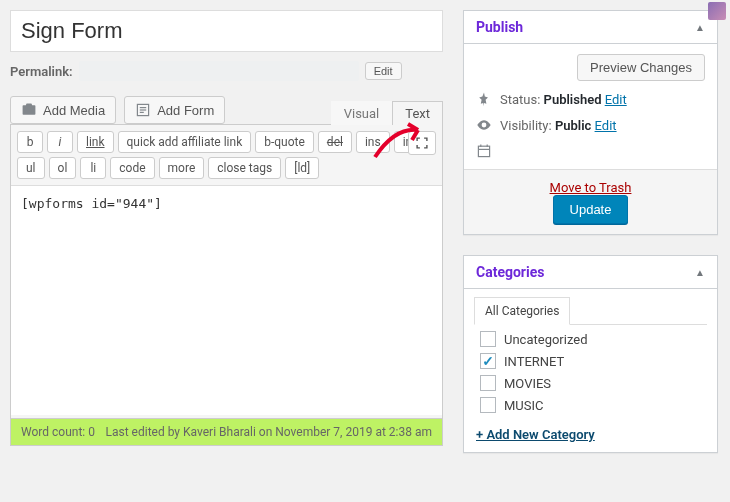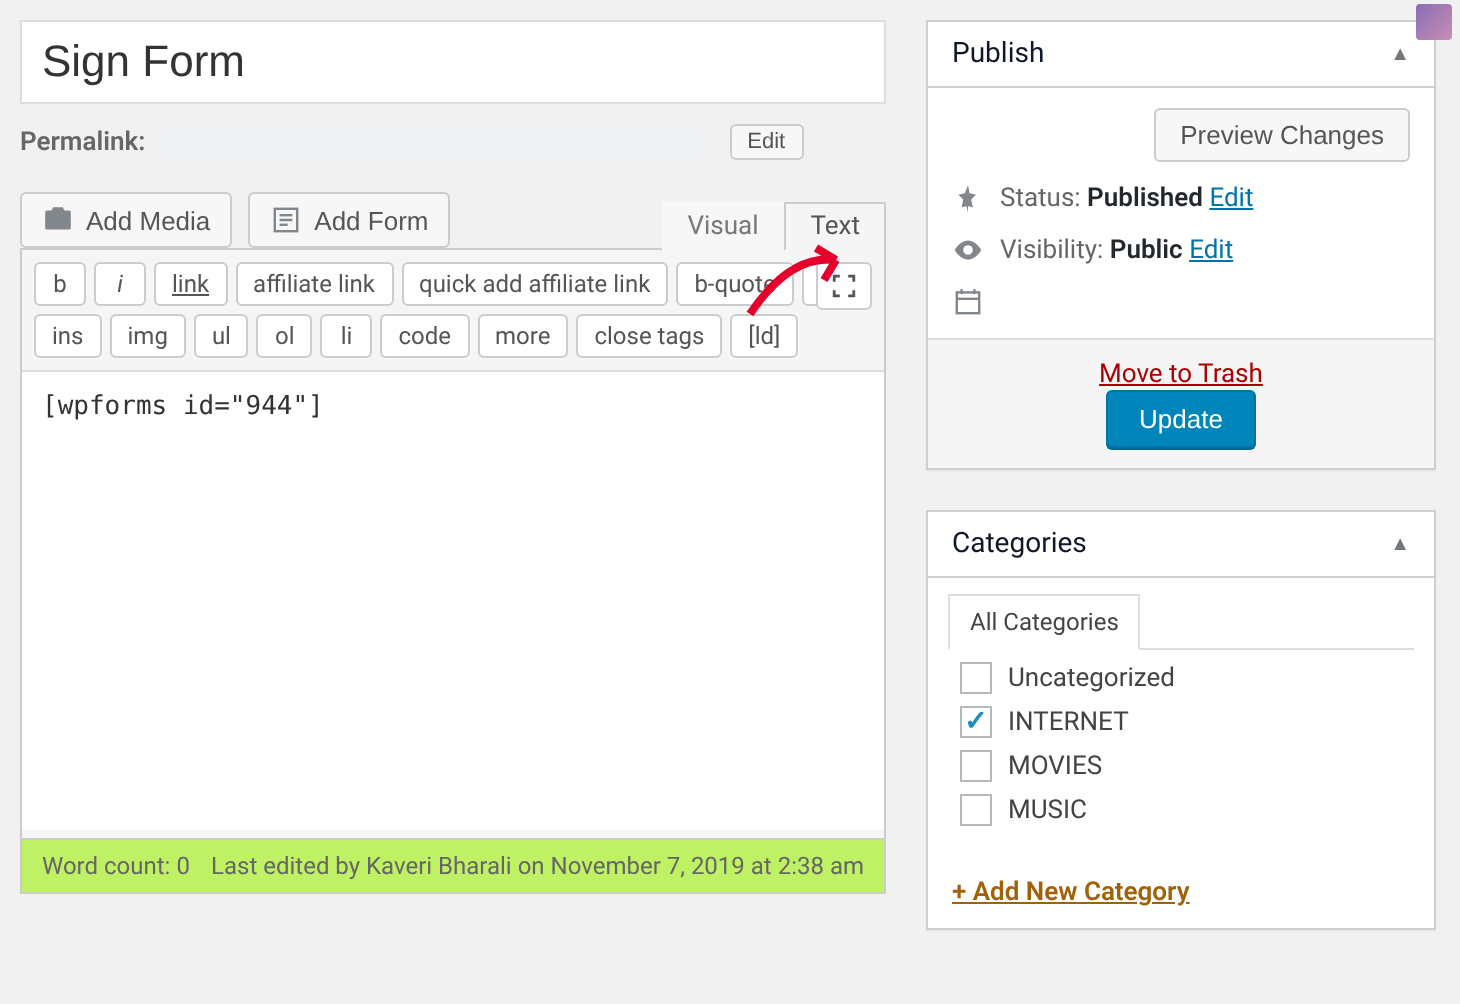--- a/index.html
+++ b/index.html
@@ -78,21 +78,21 @@
   }
 
   .postbox {
     border:1px solid #ccd0d4; background:#fff; margin-bottom:20px;
     box-shadow: 0 1px 1px rgba(0,0,0,.04);
   }
   .postbox-header {
     display:flex; justify-content:space-between; align-items:center;
     padding:8px 12px; border-bottom:1px solid #ccd0d4;
   }
-  .postbox-header h2 { font-size:14px; font-weight:400; color:#0f172a; }
+  .postbox-header h2 { font-size:14px; font-weight:700; color:#6d28d9; }
   .toggle-ind { color:#72777c; font-size:10px; }
   .postbox-body { padding:10px 12px; font-size:13px; }
   .preview-row { text-align:right; margin-bottom:10px; }
   .button-secondary {
     border:1px solid #ccc; background:#f7f7f7; border-radius:3px;
     padding:5px 12px; cursor:pointer; font-size:13px; color:#555;
   }
   .pub-row { display:flex; align-items:center; gap:8px; margin:10px 0; color:#666; }
   .pub-row .ic { width:16px; height:16px; flex-shrink:0; fill:#82878c; color:#82878c; }
   .pub-row b { color:#23282d; font-weight:600; }
@@ -116,22 +116,22 @@
     color:#0073aa; margin-bottom:-1px;
   }
   .cat-tab.active {
     border:1px solid #ddd; border-bottom-color:#fff; background:#fff; color:#444;
   }
   .cat-list { list-style:none; padding:0 4px; }
   .cat-list li { display:flex; align-items:center; gap:8px; margin:6px 0; color:#444; }
   .cb { width:16px; height:16px; border:1px solid #b4b9be; display:inline-flex;
         align-items:center; justify-content:center; cursor:pointer; background:#fff;}
   .cb.checked::after { content:"✓"; color:#1e8cbe; font-size:14px; font-weight:bold; line-height:1; }
-  .add-cat { color:#a16207; text-decoration:underline; cursor:pointer; font-size:13px;
-             display:inline-block; margin-top:20px; font-weight:600;}
+  .add-cat { color:#0c4a6e; text-decoration:underline; cursor:pointer; font-size:13px;
+             display:inline-block; margin-top:8px; font-weight:600;}
 
   .arrow {
     position:absolute; left:370px; top:122px; pointer-events:none; z-index:5;
   }
 </style>
 </head>
 <body>
 
 <div class="avatar"></div>
 
@@ -171,21 +171,20 @@
         <div class="ed-tab inactive">Visual</div>
         <div class="ed-tab active">Text</div>
       </div>
     </div>
 
     <div class="editor-box">
       <div class="qtags">
         <button class="qtag">b</button>
         <button class="qtag i">i</button>
         <button class="qtag u">link</button>
-        <button class="qtag">affiliate link</button>
         <button class="qtag">quick add affiliate link</button>
         <button class="qtag">b-quote</button>
         <button class="qtag strike">del</button>
         <button class="qtag">ins</button>
         <button class="qtag">img</button>
         <button class="qtag">ul</button>
         <button class="qtag">ol</button>
         <button class="qtag">li</button>
         <button class="qtag">code</button>
         <button class="qtag">more</button>

